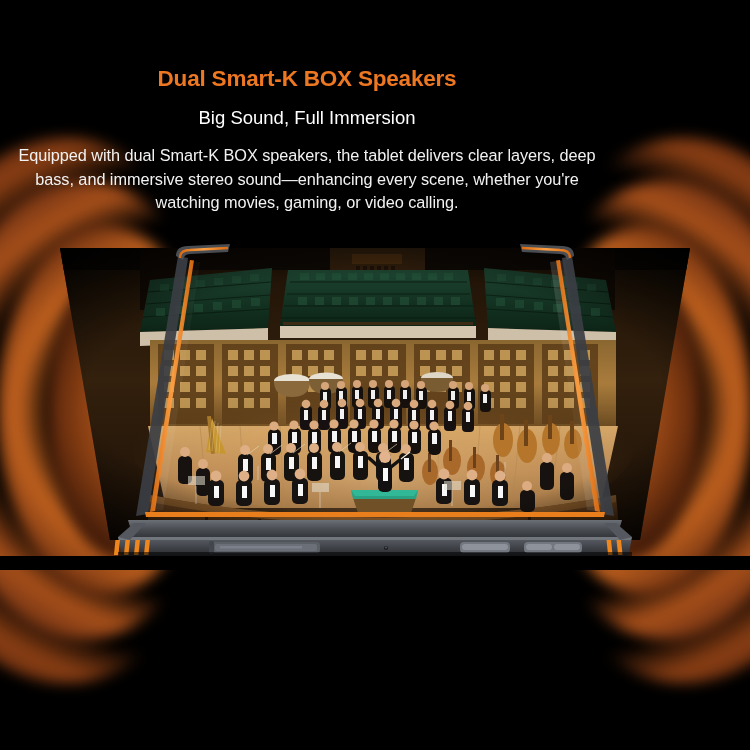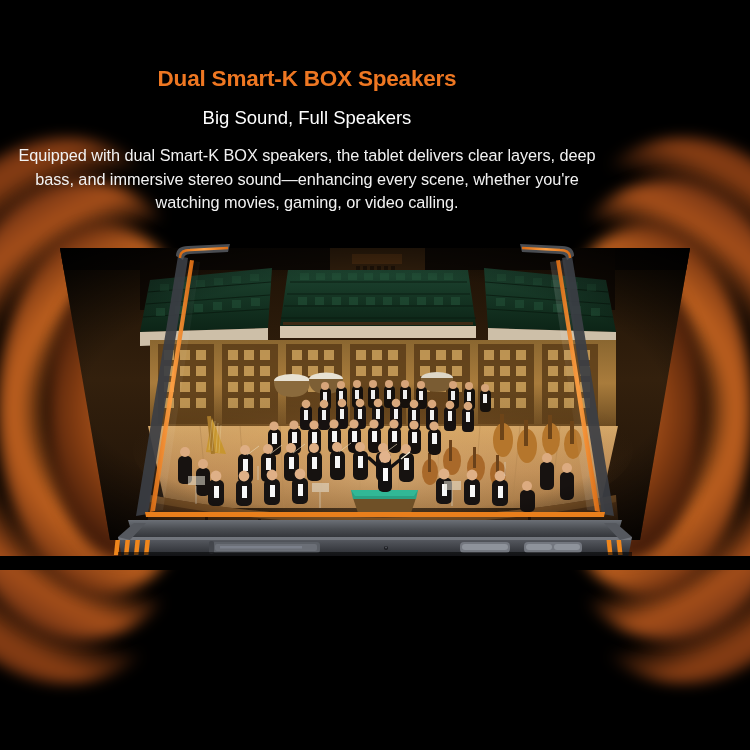--- a/index.html
+++ b/index.html
@@ -699,17 +699,17 @@
         </g>
 
         <path d="M 118,312 L 632,312 L 632,330 L 118,330 Z" fill="#000" opacity="0.55"></path>
         <rect x="0" y="316" width="750" height="14" fill="#000"></rect>
       </g>
     </svg>
   </div>
 
   <div class="text-block">
     <div class="headline" style="color: rgb(238, 119, 34);">Dual Smart-K BOX Speakers</div>
-    <div class="subhead" style="color: rgb(255, 255, 255);">Big Sound, Full Speakers</div>
+    <div class="subhead" style="color: rgb(255, 255, 255);">Big Sound, Full Immersion</div>
     <div class="bodycopy" style="color: rgb(242, 242, 242);">Equipped with dual Smart-K BOX speakers, the tablet delivers clear layers, deep bass, and immersive stereo sound—enhancing every scene, whether you're watching movies, gaming, or video calling.</div>
   </div>
 
 </div>
 
 </body></html>

